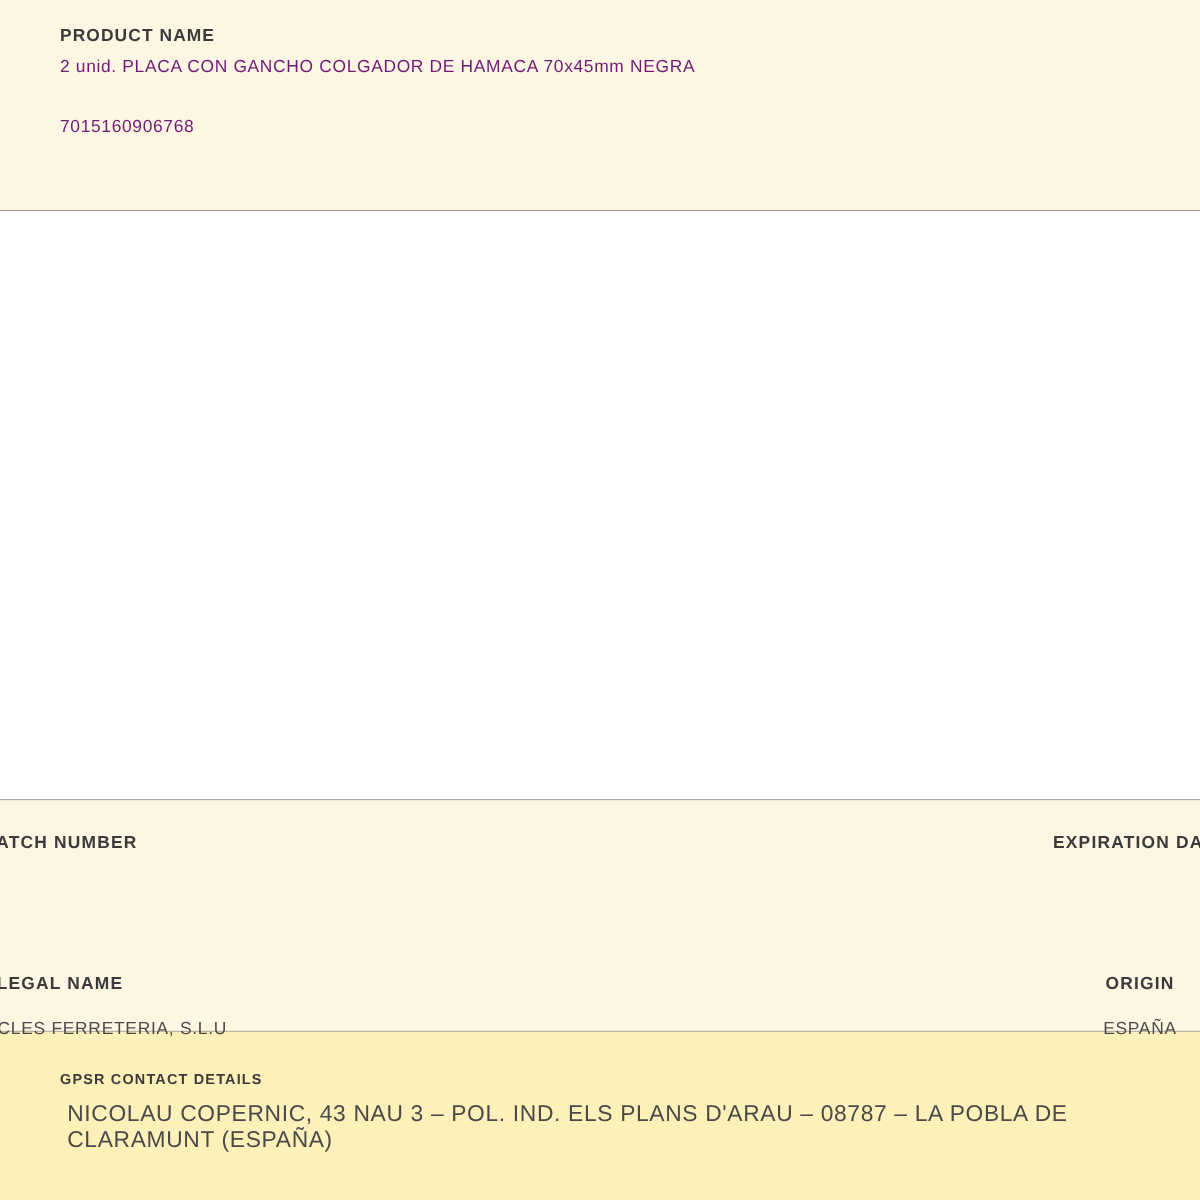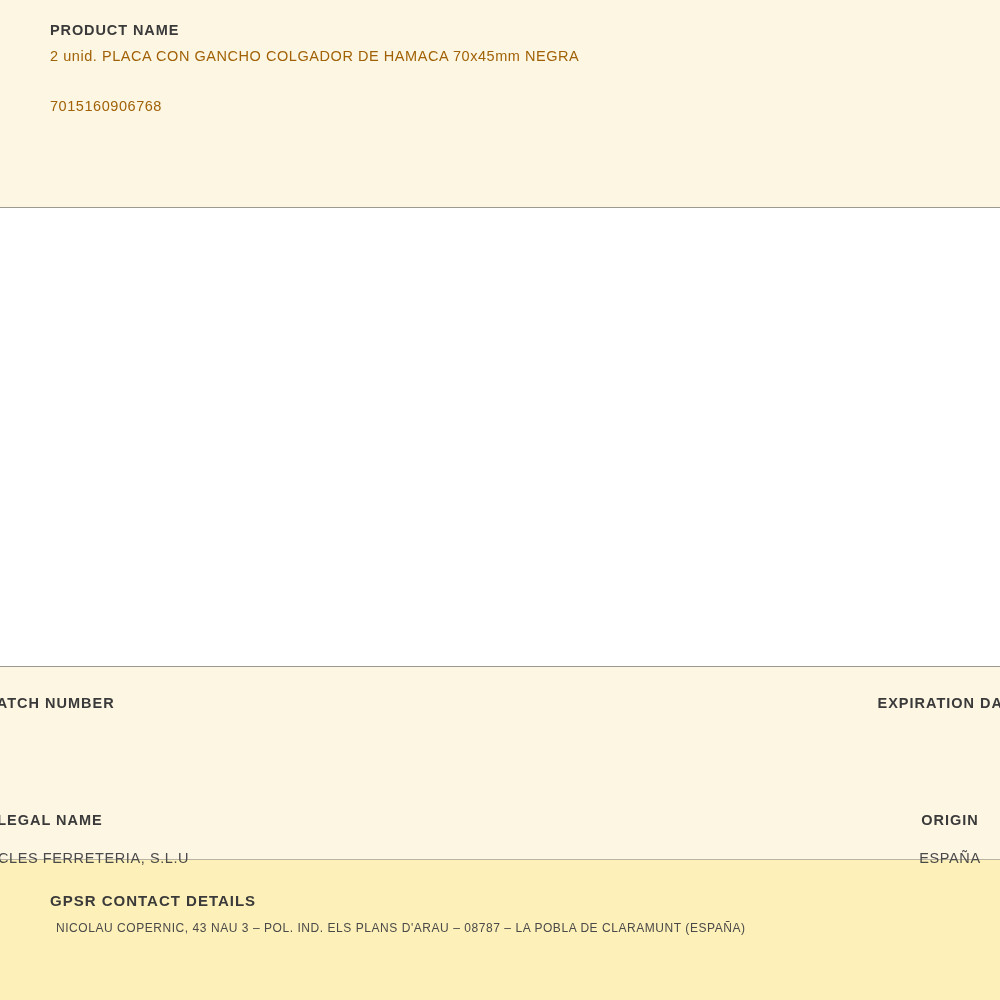--- a/index.html
+++ b/index.html
@@ -18,36 +18,36 @@
     width: 1000px;
     height: 1000px;
     display: flex;
     flex-direction: column;
   }
 
   
   .top-block {
     background: #fdf6e3;
     padding: 22px 36px 22px 50px;
-    height: 208px;
+    height: 176px;
     border-bottom: 1px solid #9a9a93;
   }
 
   .field-label {
     font-size: 14.5px;
     font-weight: bold;
     letter-spacing: 0.9px;
     color: #3a3a3a;
     margin: 0 0 10px 0;
   }
 
   .field-value {
     font-size: 14.5px;
     letter-spacing: 0.55px;
-    color: #a16207;
+    color: #701a75;
     margin: 0;
   }
 
   .field-group + .field-group { margin-top: 34px; }
 
   
   .image-area {
     background: #ffffff;
     flex: 1 1 auto;
     border-bottom: 1px solid #9a9a93;
@@ -92,28 +92,28 @@
   .col-left  { transform: translateX(-200px); }
   .col-right { transform: translateX(200px); }
 
   
   .footer-block {
     background: #fdf0b8;
     height: 140px;
     padding: 32px 50px 0 50px;
   }
   .footer-title {
-    font-size: 15px;
+    font-size: 12px;
     font-weight: bold;
     letter-spacing: 1px;
     color: #3a3a3a;
     margin: 0 0 12px 0;
   }
   .footer-value {
-    font-size: 12px;
+    font-size: 19px;
     letter-spacing: 0.55px;
     color: #4a4a4a;
     margin: 0 0 12px 6px;
   }
 </style>
 </head>
 <body>
 
 <div class="sheet">
 

